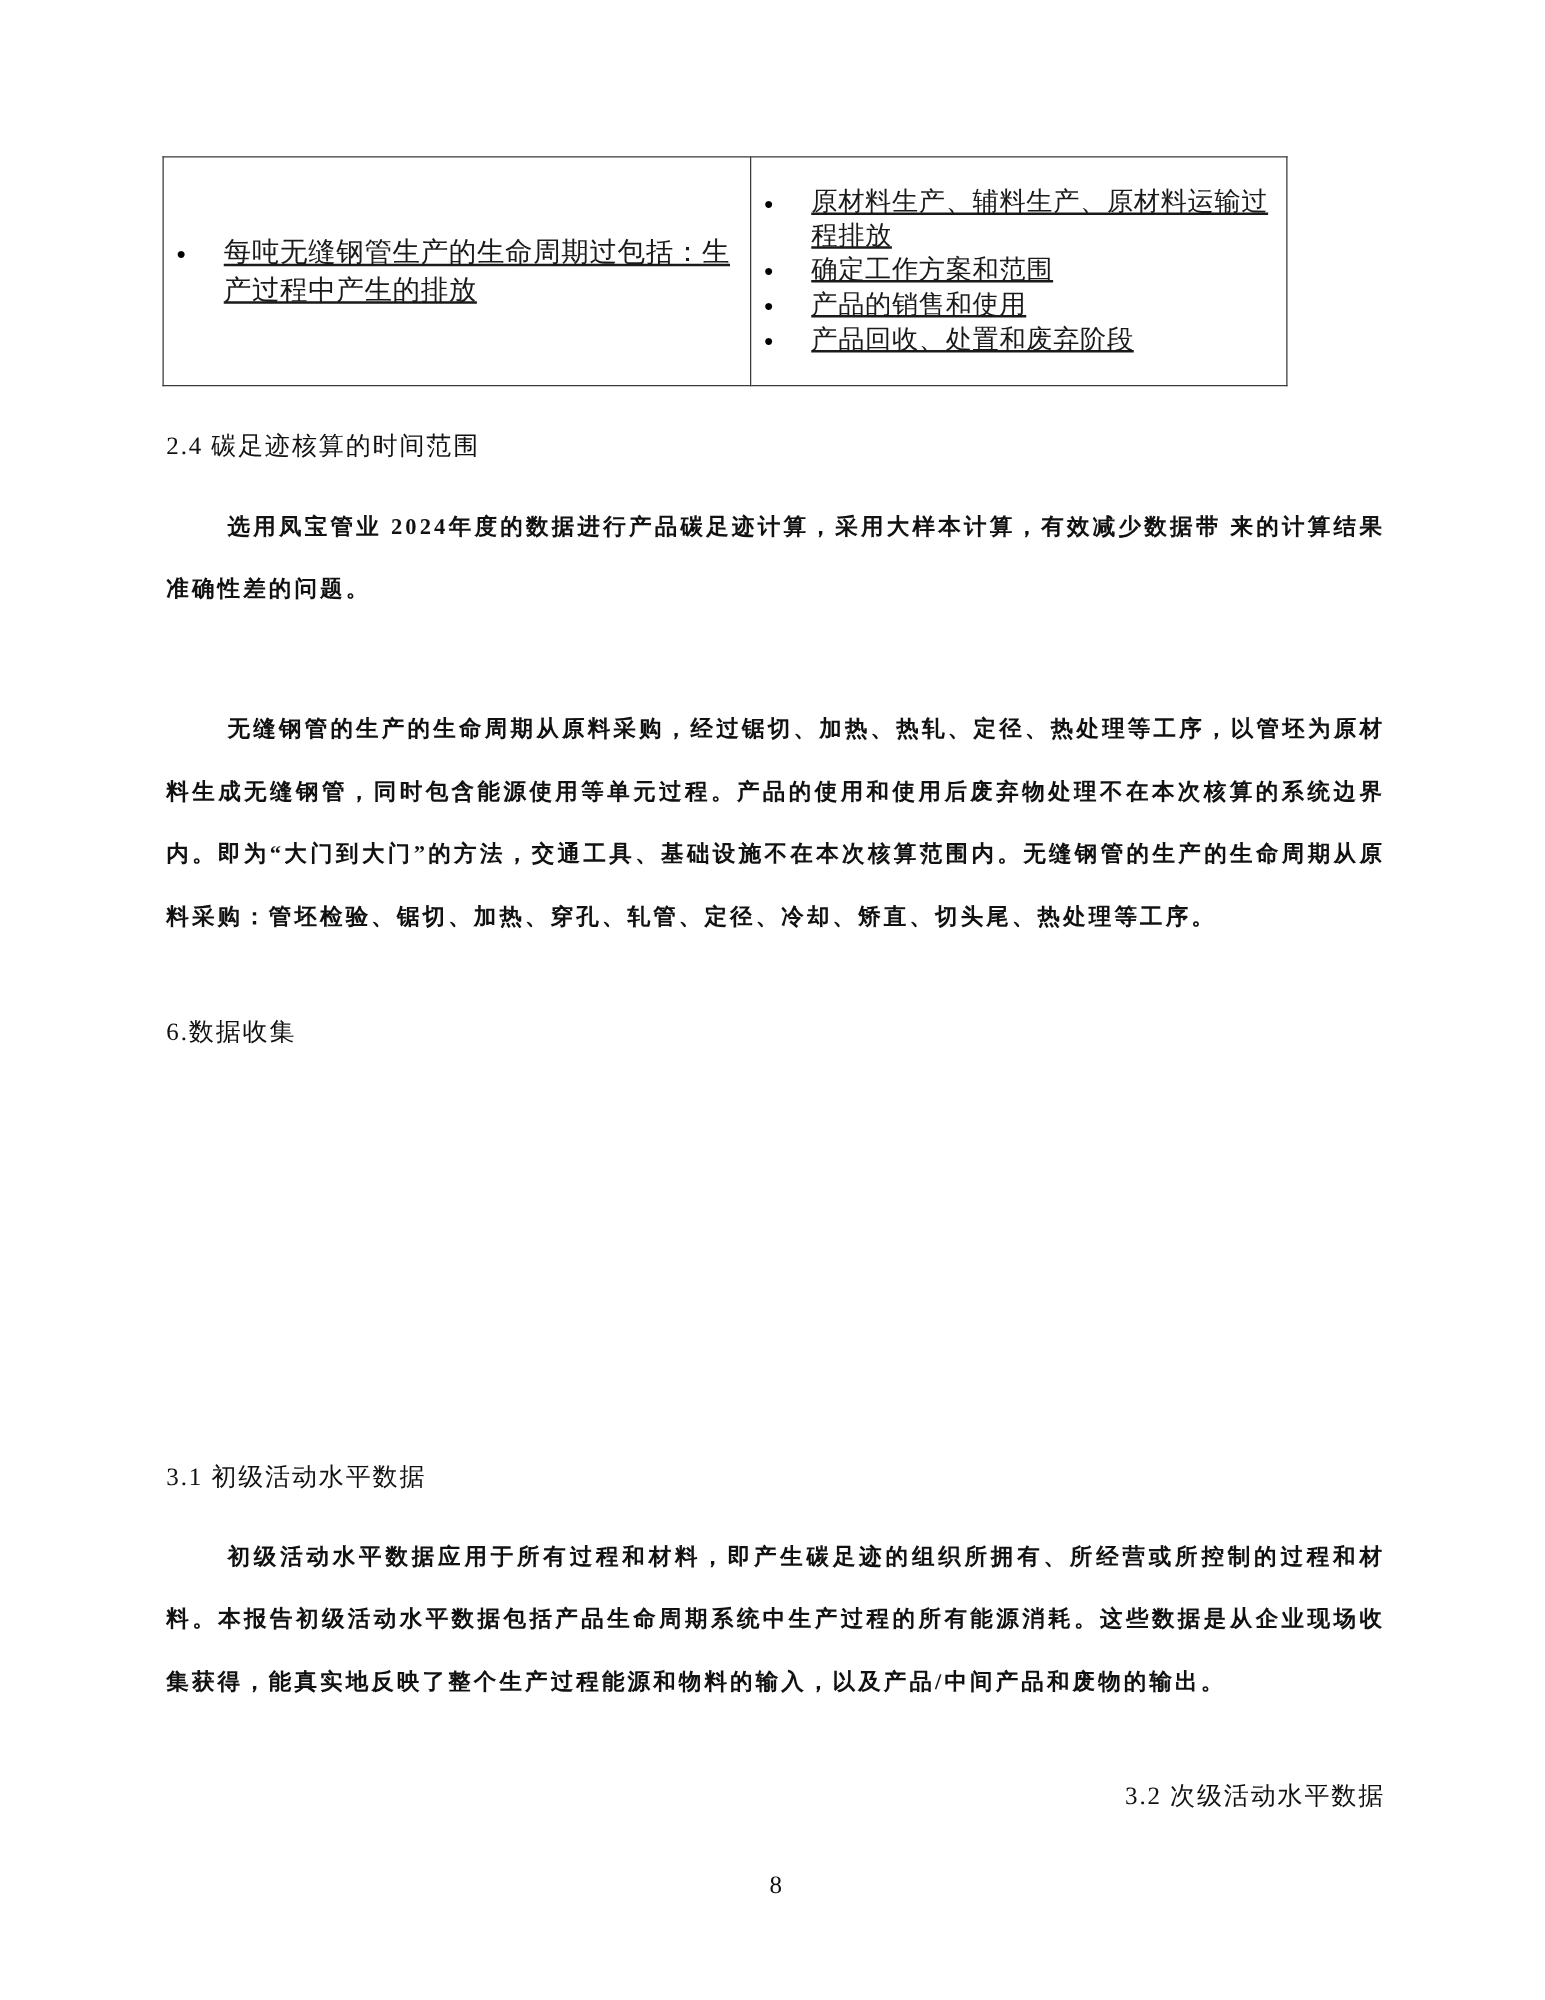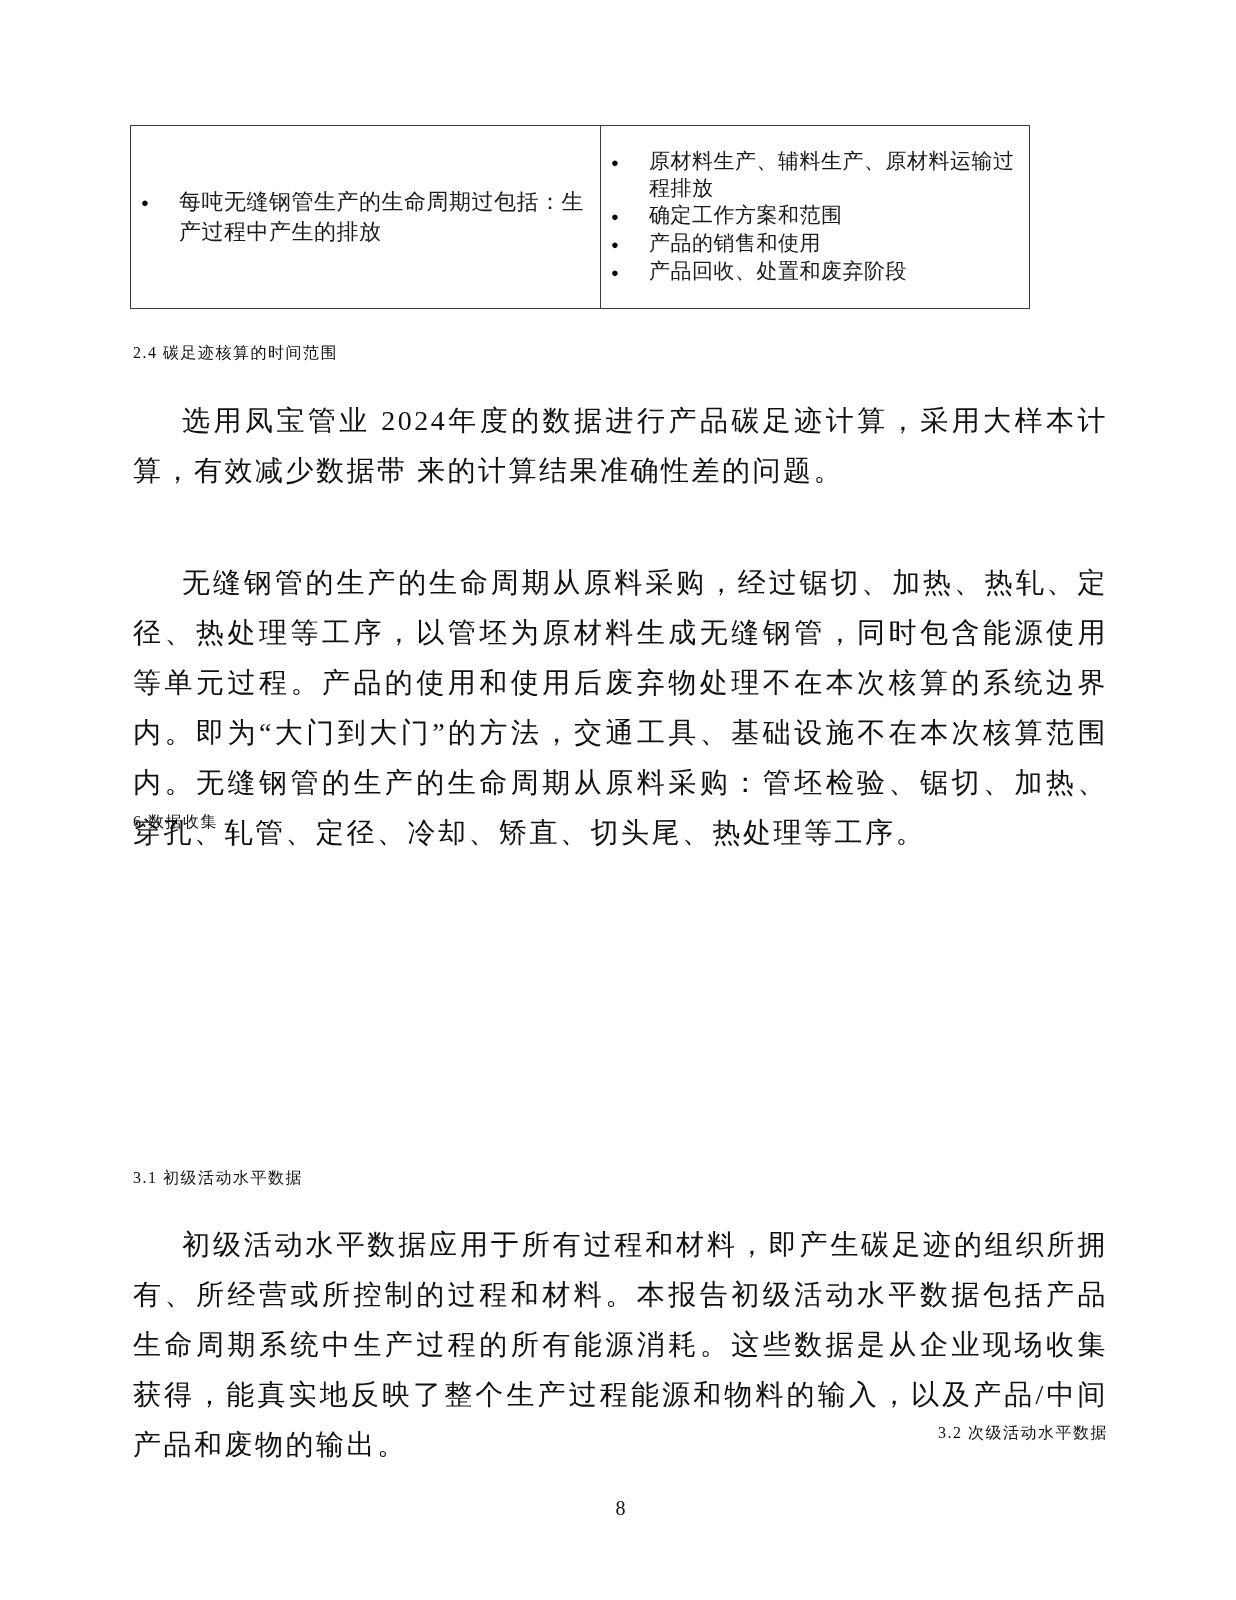--- a/index.html
+++ b/index.html
@@ -35,38 +35,39 @@
   .bullet-item { display:flex; align-items:flex-start; }
   .cell-left  .bullet-item { line-height:30px; }
   .cell-right .bullet-item { line-height:27px; font-size:21px; margin:0; }
   .bullet {
     flex:0 0 38px;
     font-size:13px;
     line-height:inherit;
     padding-top:1px;
     color:#000;
   }
-  .bullet-text { flex:1 1 auto; letter-spacing:0.5px; }
+  .bullet-text { flex:1 1 auto; letter-spacing:0.5px;text-decoration:underline; }
 
   
   .h-sec {
     position:absolute; left:133px; width:975px;
-    font-size:16px; font-weight:normal;
+    font-size:20px; font-weight:normal;
     letter-spacing:1.5px;
     white-space:nowrap;
     color:#111;
   }
   .p-sec {
     position:absolute; left:133px; width:975px;
-    font-size:28px;
+    font-size:18px;
     line-height:50px;
     letter-spacing:2.5px;
     text-align:justify;
     text-indent:49px;
     color:#111;
+    font-weight:bold;
   }
   #h24 { top:343px; }
   #p24 { top:396px; }
   #h25 { top:506px; }
   #p25 { top:558px; }
   #h3  { top:812px; }
   #p3  { top:864px; }
   #h31 { top:1168px; }
   #p31 { top:1220px; }
   #h32 { top:1423px;text-align:right; }

